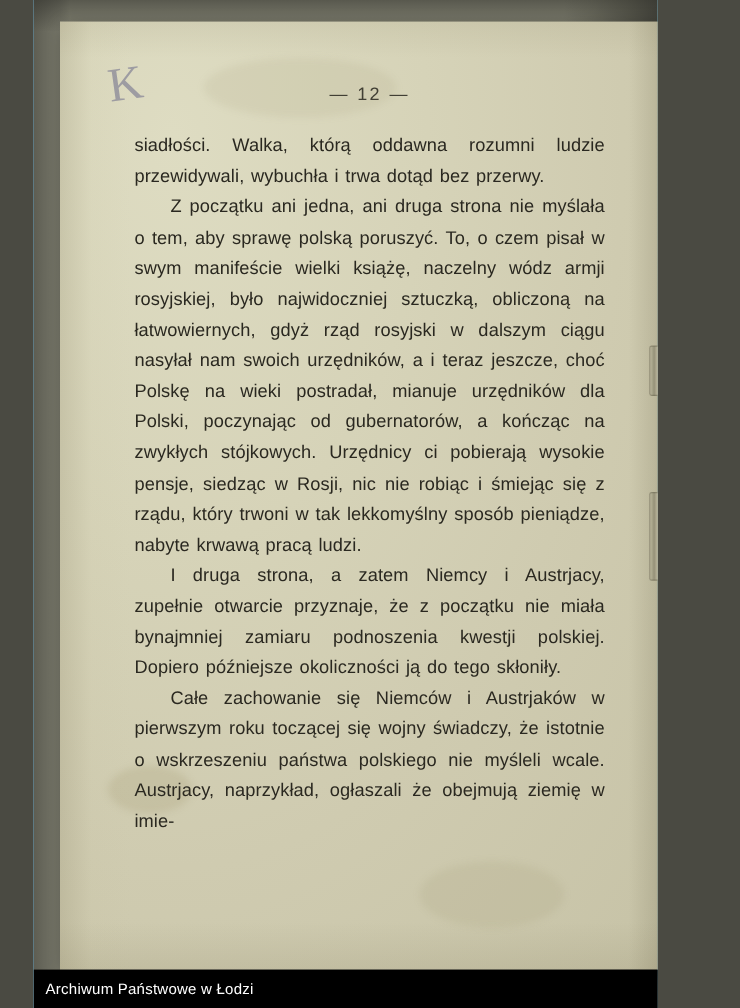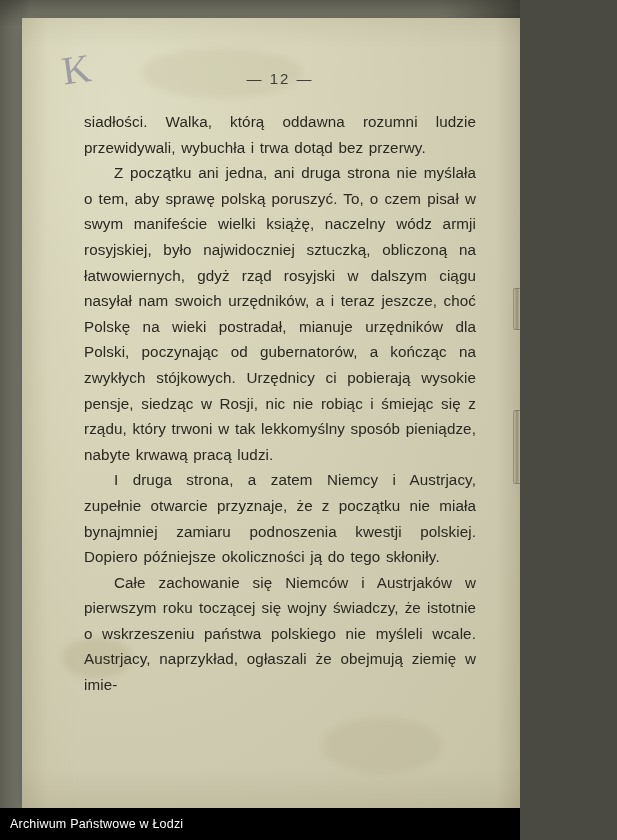--- a/index.html
+++ b/index.html
@@ -7,20 +7,21 @@
     padding: 0;
     background: #4a4a42;
   }
   .page-root {
     position: relative;
     width: 520px;
     height: 840px;
     overflow: hidden;
     font-family: "Liberation Serif", serif;
     background: #7dd3fc;
+    margin-left: 28px;
   }
 
   
   .scan-backdrop {
     position: absolute;
     inset: 0;
     background:
       linear-gradient(90deg, #5d5d52 0px, #6a6a5e 10px, #7b7b6d 22px, #8d8d7c 30px, #8d8d7c 100%);
   }
   .right-dark {

